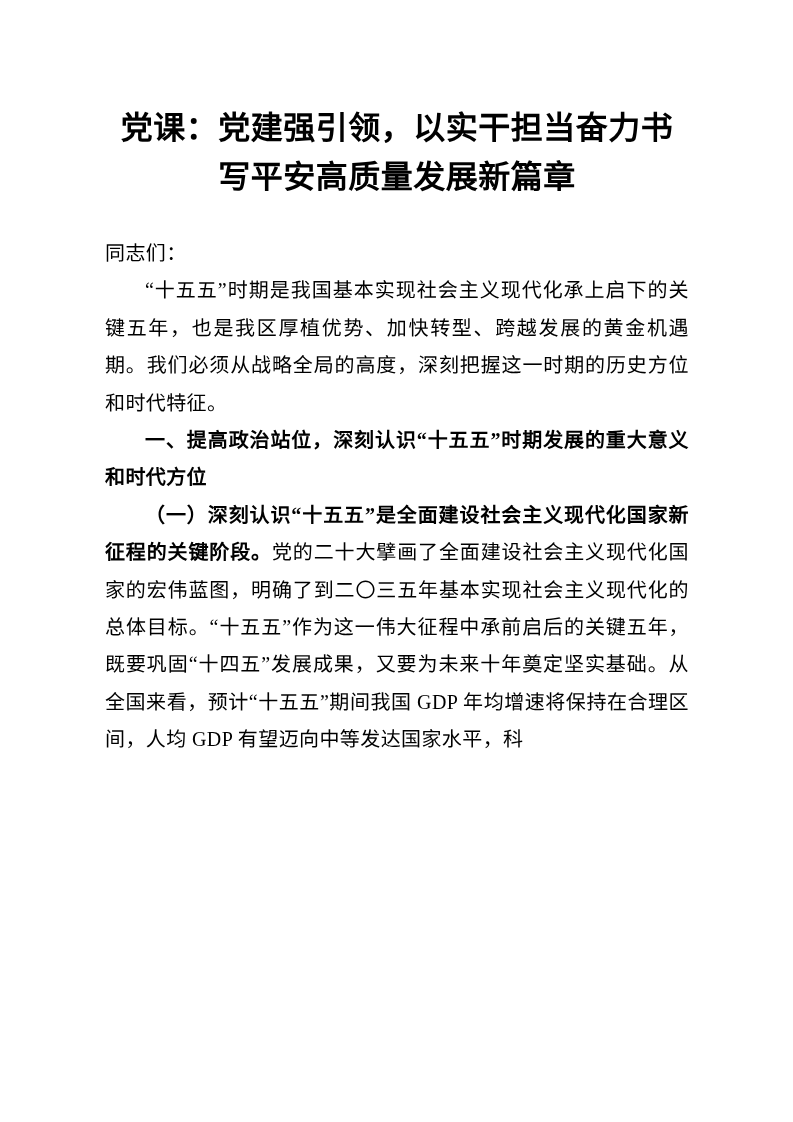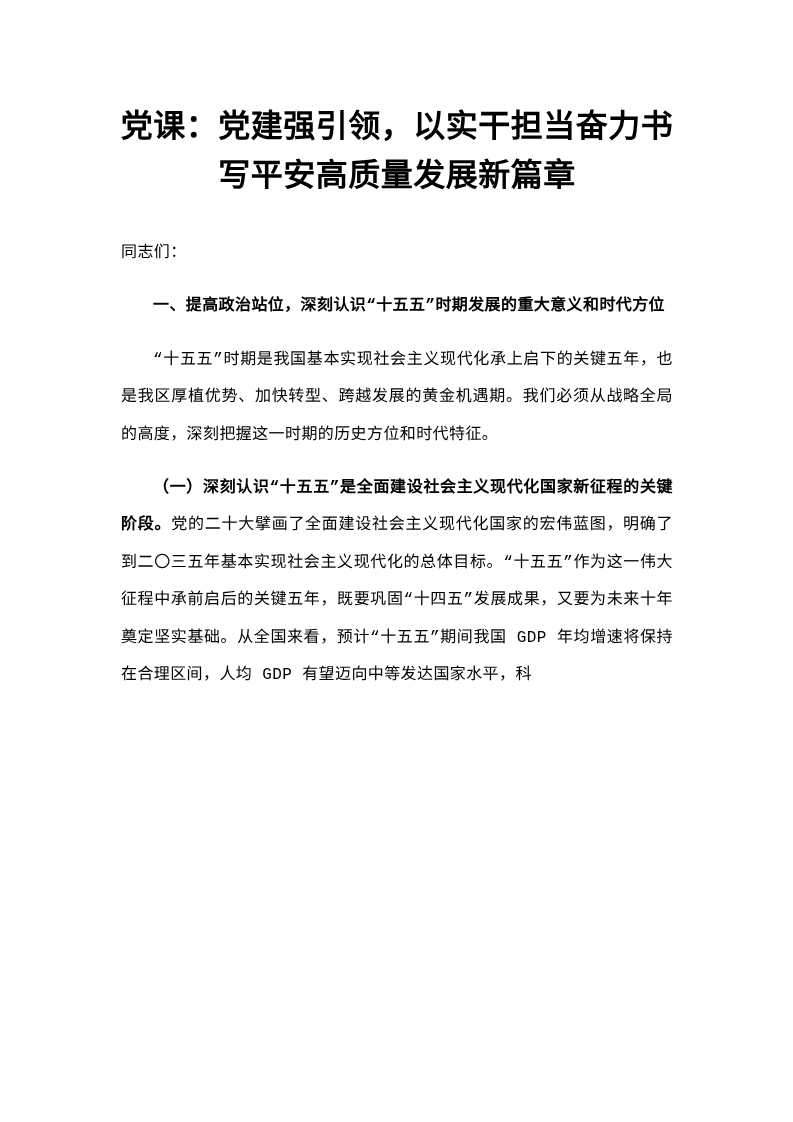--- a/index.html
+++ b/index.html
@@ -9,33 +9,33 @@
   }
   .page {
     position: relative;
     width: 793px;
     height: 1122px;
     box-sizing: border-box;
     background: #ffffff;
     padding: 104px 104px 0 105px;
     overflow: hidden;
     color: #000000;
-    font-family: Liberation Mono, monospace;
+    font-family: Liberation Serif, serif;
   }
   .doc-title {
     margin: 0 0 33px 0;
     font-size: 32px;
     line-height: 49px;
     font-weight: 700;
     text-align: center;
     letter-spacing: 0.5px;
   }
   .para {
-    margin: 16px;
-    font-size: 16px;
+    margin: 0;
+    font-size: 20px;
     line-height: 37.4px;
     text-align: justify;
     letter-spacing: 0.4px;
   }
   .indent {
     text-indent: 2em;
   }
   .heading {
     font-weight: 700;
   }
@@ -45,18 +45,18 @@
 </style>
 </head>
 <body>
 
 <div class="page">
   <h1 class="doc-title">党课：党建强引领，以实干担当奋力书写平安高质量发展新篇章</h1>
 
   <p class="para">同志们：</p>
 
 
+  <p class="para indent">“十五五”时期是我国基本实现社会主义现代化承上启下的关键五年，也是我区厚植优势、加快转型、跨越发展的黄金机遇期。我们必须从战略全局的高度，深刻把握这一时期的历史方位和时代特征。</p>
+
   <p class="para indent heading">一、提高政治站位，深刻认识“十五五”时期发展的重大意义和时代方位</p>
-
-  <p class="para indent">“十五五”时期是我国基本实现社会主义现代化承上启下的关键五年，也是我区厚植优势、加快转型、跨越发展的黄金机遇期。我们必须从战略全局的高度，深刻把握这一时期的历史方位和时代特征。</p>
 
   <p class="para indent"><span class="lead">（一）深刻认识“十五五”是全面建设社会主义现代化国家新征程的关键阶段。</span><span>党的二十大擘画了全面建设社会主义现代化国家的宏伟蓝图，明确了到二〇三五年基本实现社会主义现代化的总体目标。“十五五”作为这一伟大征程中承前启后的关键五年，既要巩固“十四五”发展成果，又要为未来十年奠定坚实基础。从全国来看，预计“十五五”期间我国 GDP 年均增速将保持在合理区间，人均 GDP 有望迈向中等发达国家水平，科</span></p>
 </div>
 
 </body></html>

